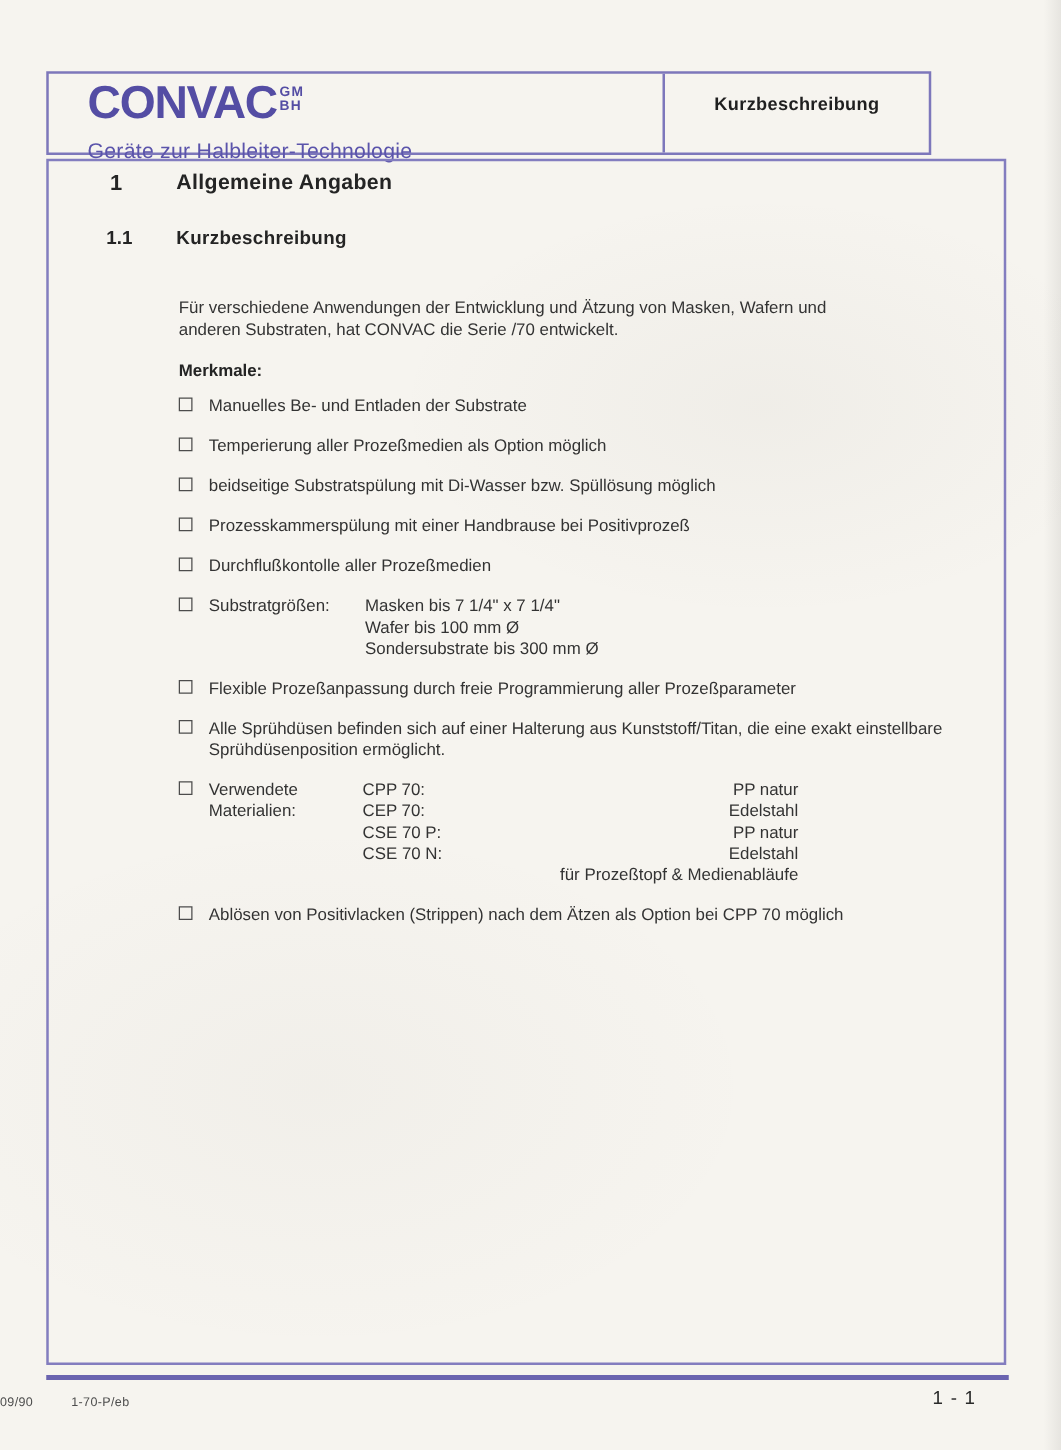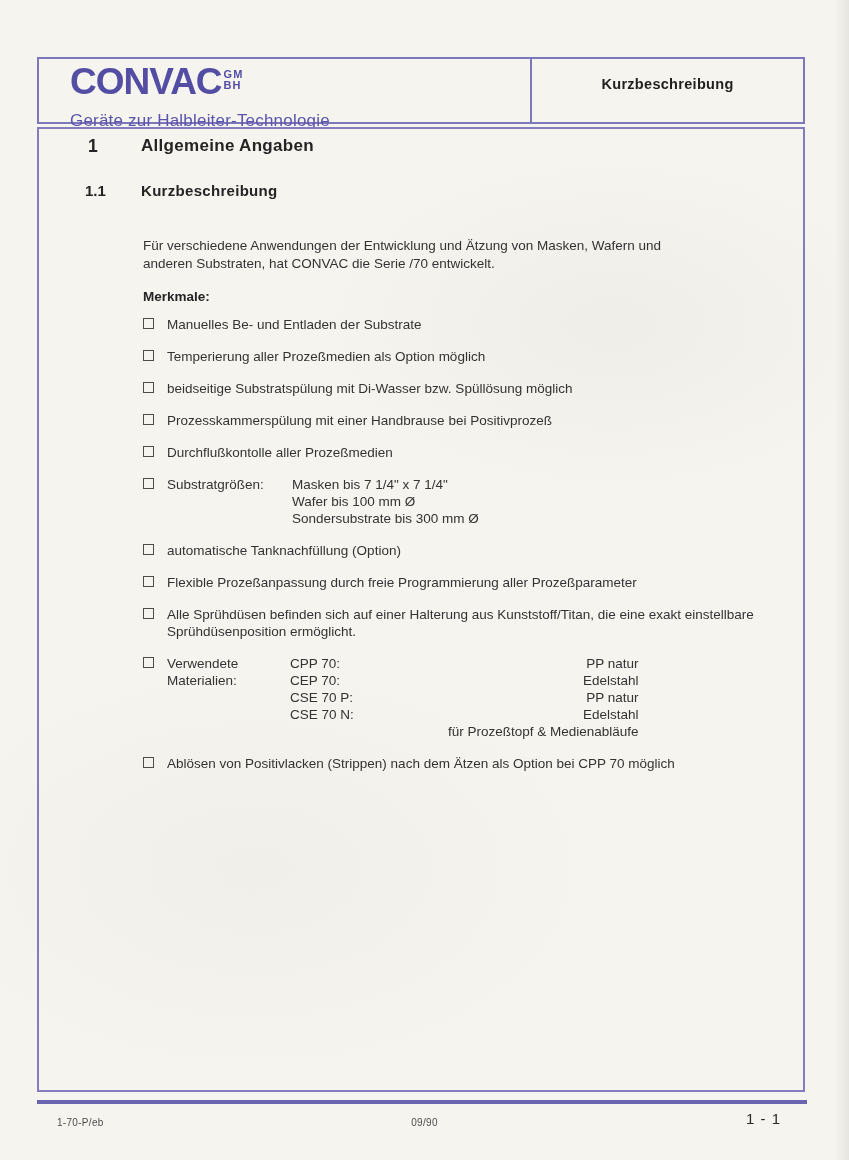--- a/index.html
+++ b/index.html
@@ -14,21 +14,21 @@
   .page {
     position:absolute; inset:0;
     background:
       radial-gradient(ellipse 420px 240px at 72% 28%, rgba(120,115,100,0.05), transparent 70%),
       radial-gradient(ellipse 500px 300px at 30% 75%, rgba(120,115,100,0.04), transparent 70%),
       linear-gradient(to left, rgba(90,90,90,0.10), transparent 14px),
       #f6f4ef;
   }
   
   .header-box {
-    position:absolute; left:37px; top:57px; width:768px; height:67px;
+    position:absolute; left:37px; top:57px; width:708px; height:67px;
     border:2px solid #7d77bb; display:flex;
   }
   .header-left { width:493px; border-right:2px solid #7d77bb; padding:6px 0 0 31px; }
   .logo-row { display:flex; align-items:flex-start; line-height:1; }
   .logo-text {
     font-size:37px; font-weight:bold; color:#544da4;
     letter-spacing:-1px; line-height:34px;
   }
   .logo-suffix {
     display:inline-flex; flex-direction:column; margin-left:2px; margin-top:4px;
@@ -78,21 +78,21 @@
   .feature-values div { line-height:17px; }
   .materials { display:flex; flex-direction:column; }
   .mat-row { display:flex;justify-content:space-between; }
   .mat-model { flex:0 0 158px; }
   
   .footer-left {
     position:absolute; left:57px; top:1117px;
     font-size:10px; color:#4d4d4d; letter-spacing:0.3px;
   }
   .footer-center {
-    position:absolute; left:0; top:1117px; width:849px; text-align:center;
+    position:absolute; left:0; top:1117px; width:849px; text-align:left;
     font-size:10px; color:#4d4d4d; letter-spacing:0.3px;
   }
   .footer-page {
     position:absolute; left:746px; top:1110px;
     font-size:15px; font-weight:normal; color:#2a2a2a; letter-spacing:1px;
   }
 </style>
 </head>
 <body>
 
@@ -159,24 +159,20 @@
     <div class="feature">
       <span class="checkbox"></span>
       <span class="feature-label">Substratgrößen:</span>
       <div class="feature-values">
         <div>Masken bis 7 1/4" x 7 1/4"</div>
         <div>Wafer bis 100 mm Ø</div>
         <div>Sondersubstrate bis 300 mm Ø</div>
       </div>
     </div>
 
-    <div class="feature">
-      <span class="checkbox"></span>
-      <span class="feature-text">automatische Tanknachfüllung (Option)</span>
-    </div>
 
     <div class="feature">
       <span class="checkbox"></span>
       <span class="feature-text">Flexible Prozeßanpassung durch freie Programmierung aller Prozeßparameter</span>
     </div>
 
     <div class="feature">
       <span class="checkbox"></span>
       <span class="feature-text">Alle Sprühdüsen befinden sich auf einer Halterung aus Kunststoff/Titan, die eine exakt einstellbare Sprühdüsenposition ermöglicht.</span>
     </div>

